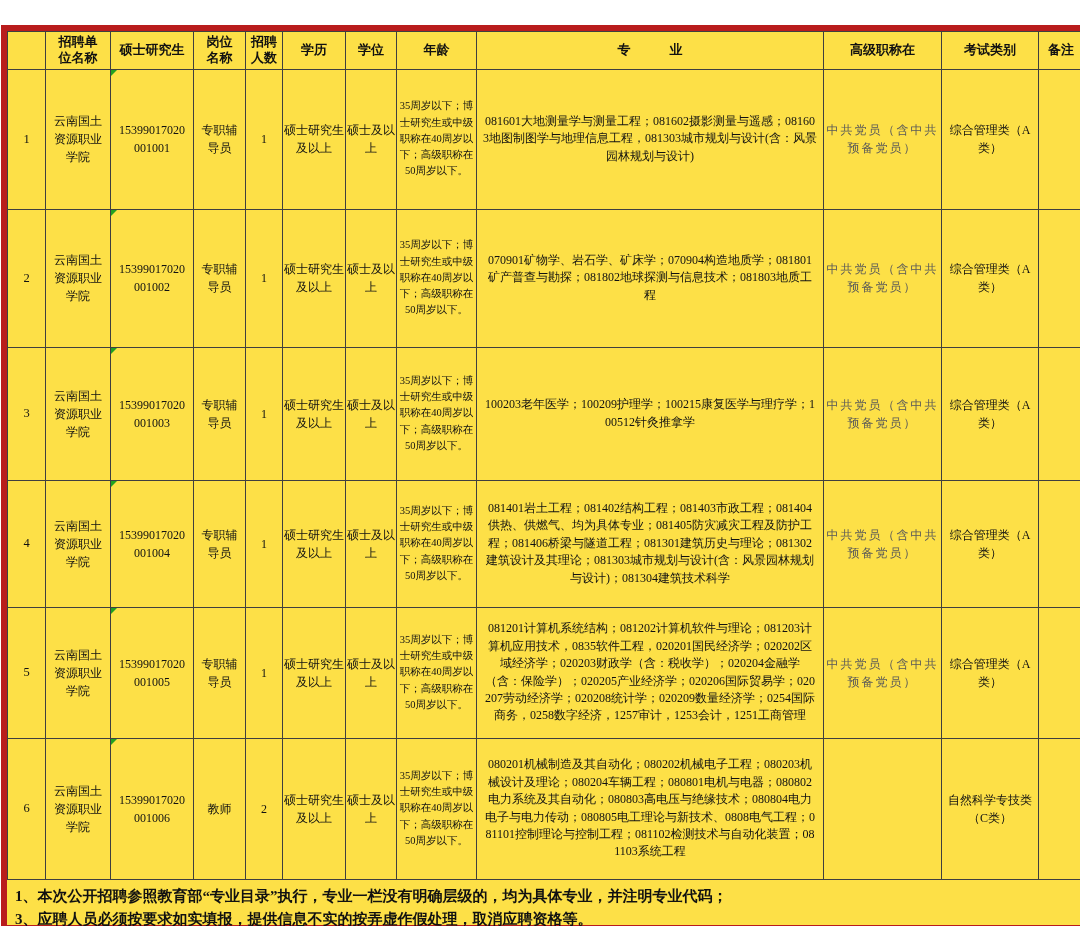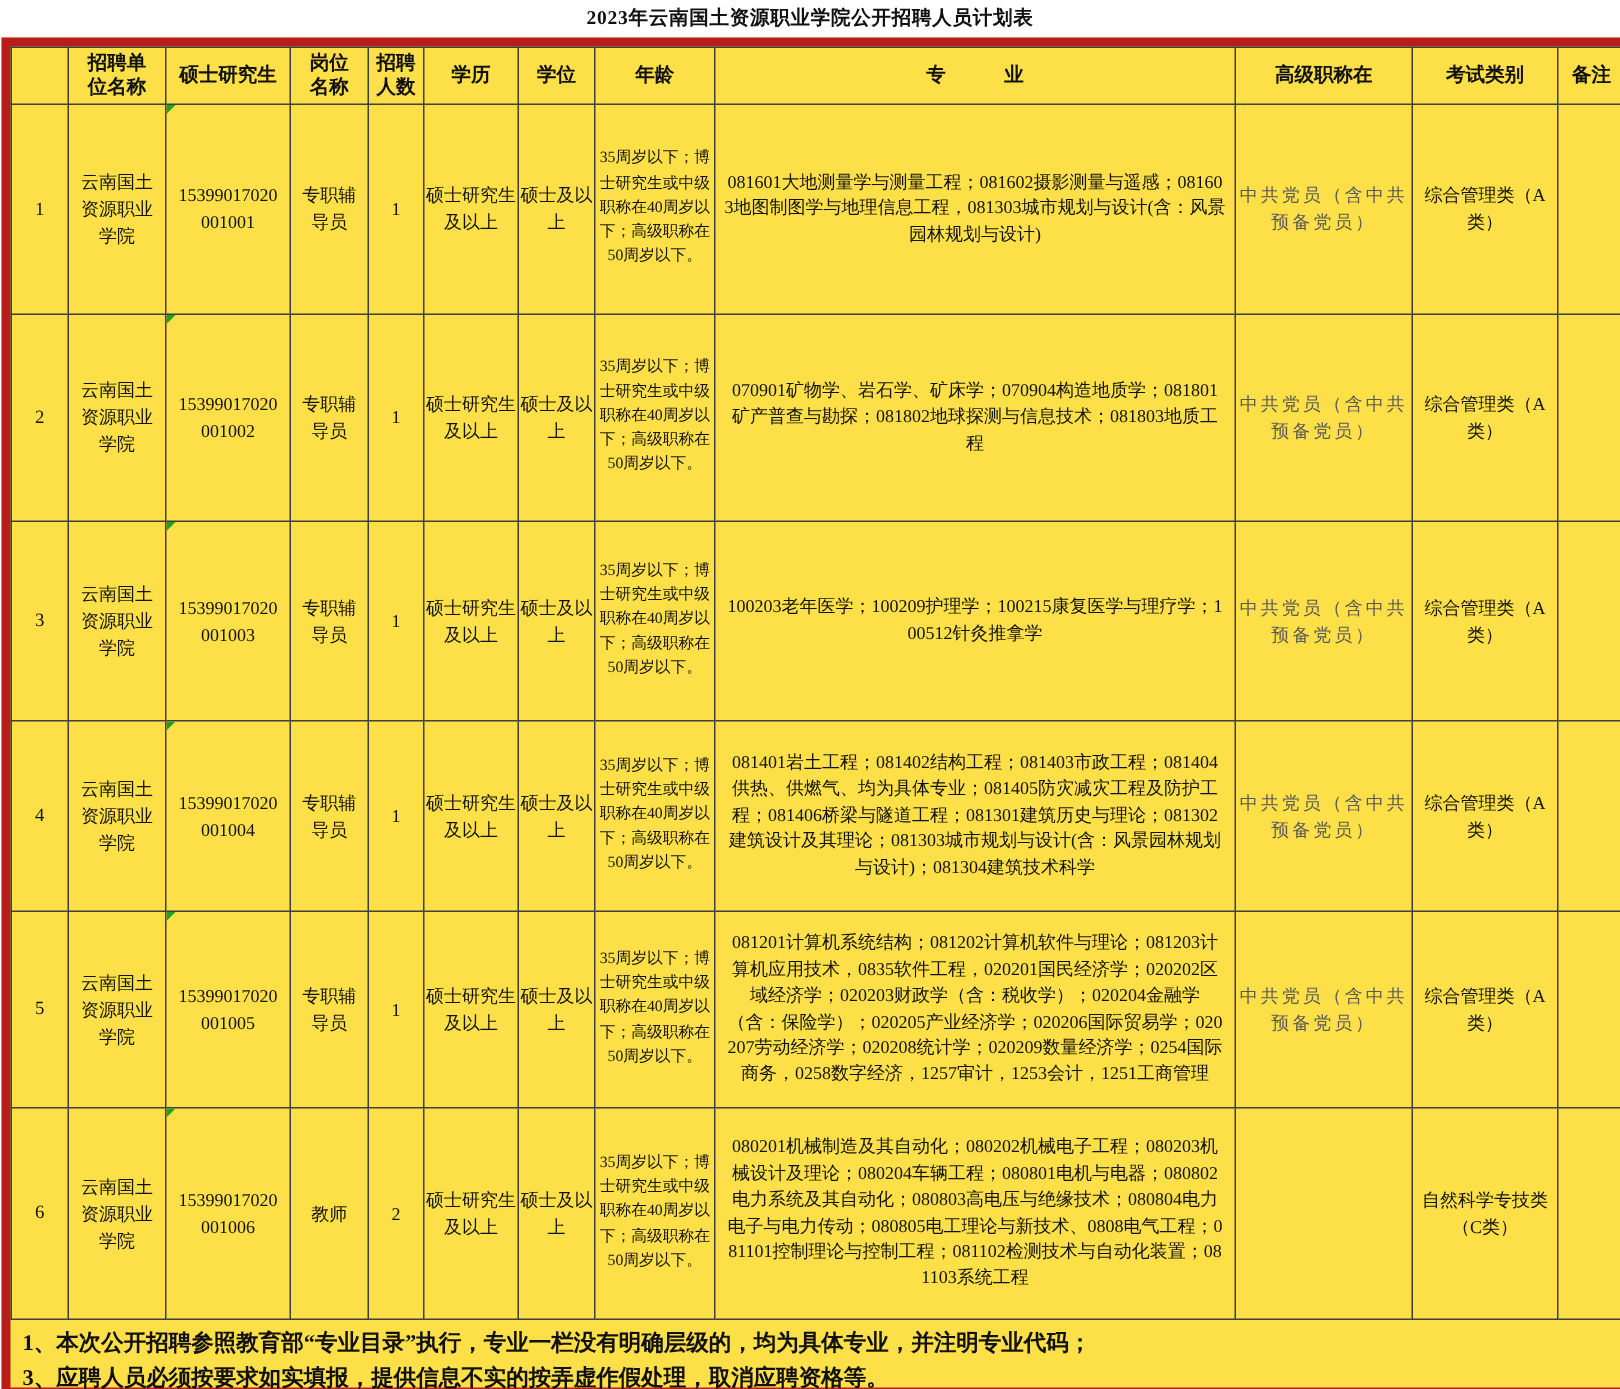--- a/index.html
+++ b/index.html
@@ -46,21 +46,20 @@
   }
   .notes{
     padding:5px 8px 0 8px;font-weight:bold;font-size:15px;line-height:23px;
     text-align:left;white-space:pre-line;
   }
 </style>
 </head>
 <body>
 
 <div class="sheet">
-  <div class="title">2023年云南国土资源职业学院公开招聘人员计划表</div>
 
   <div class="frame">
     <table class="grid">
       <colgroup>
         <col style="width:38px">
           <col style="width:65px">
           <col style="width:83px">
         <col style="width:52px">
           <col style="width:37px">
           <col style="width:63px">

